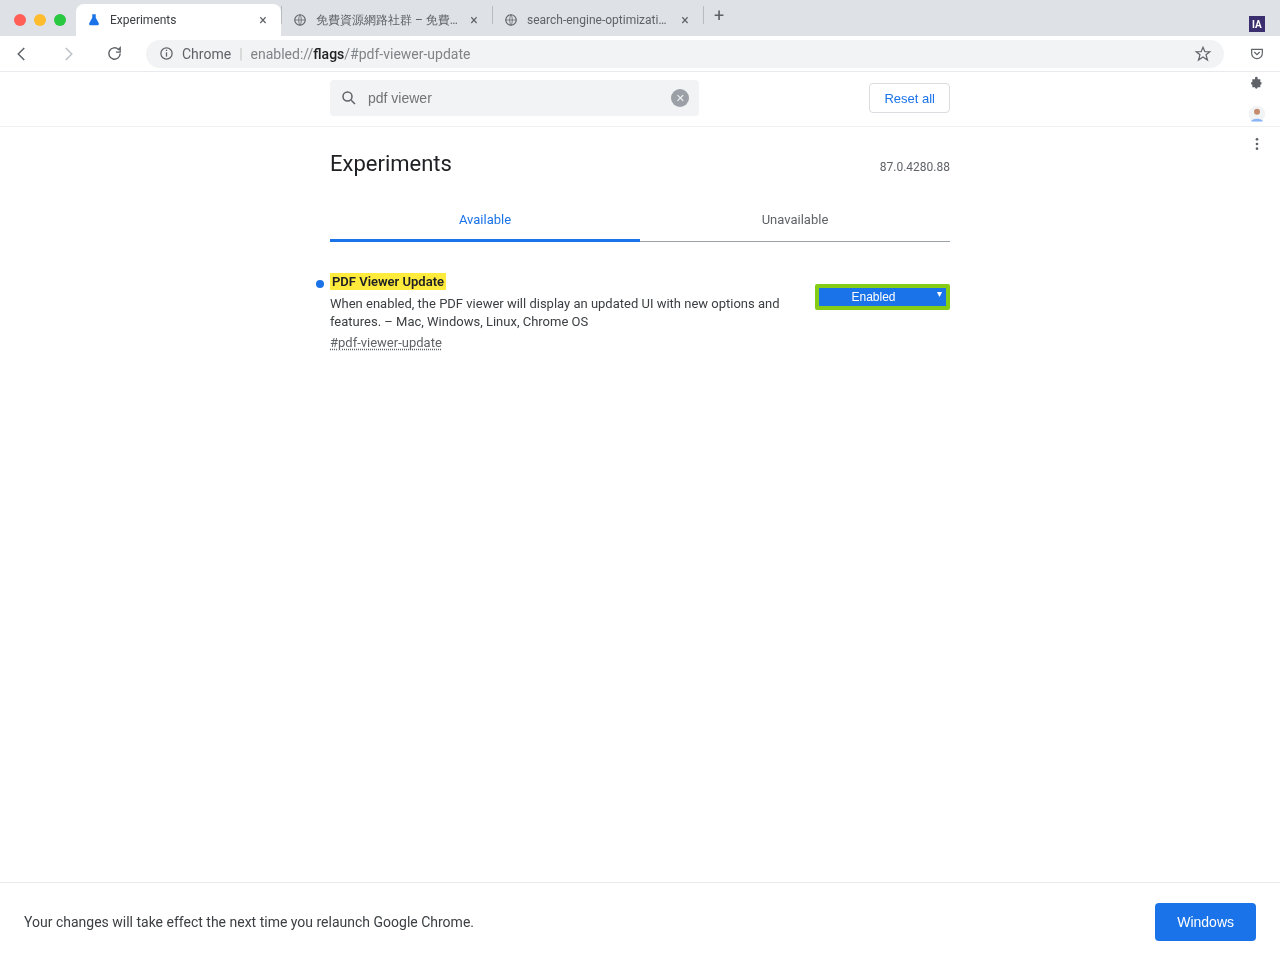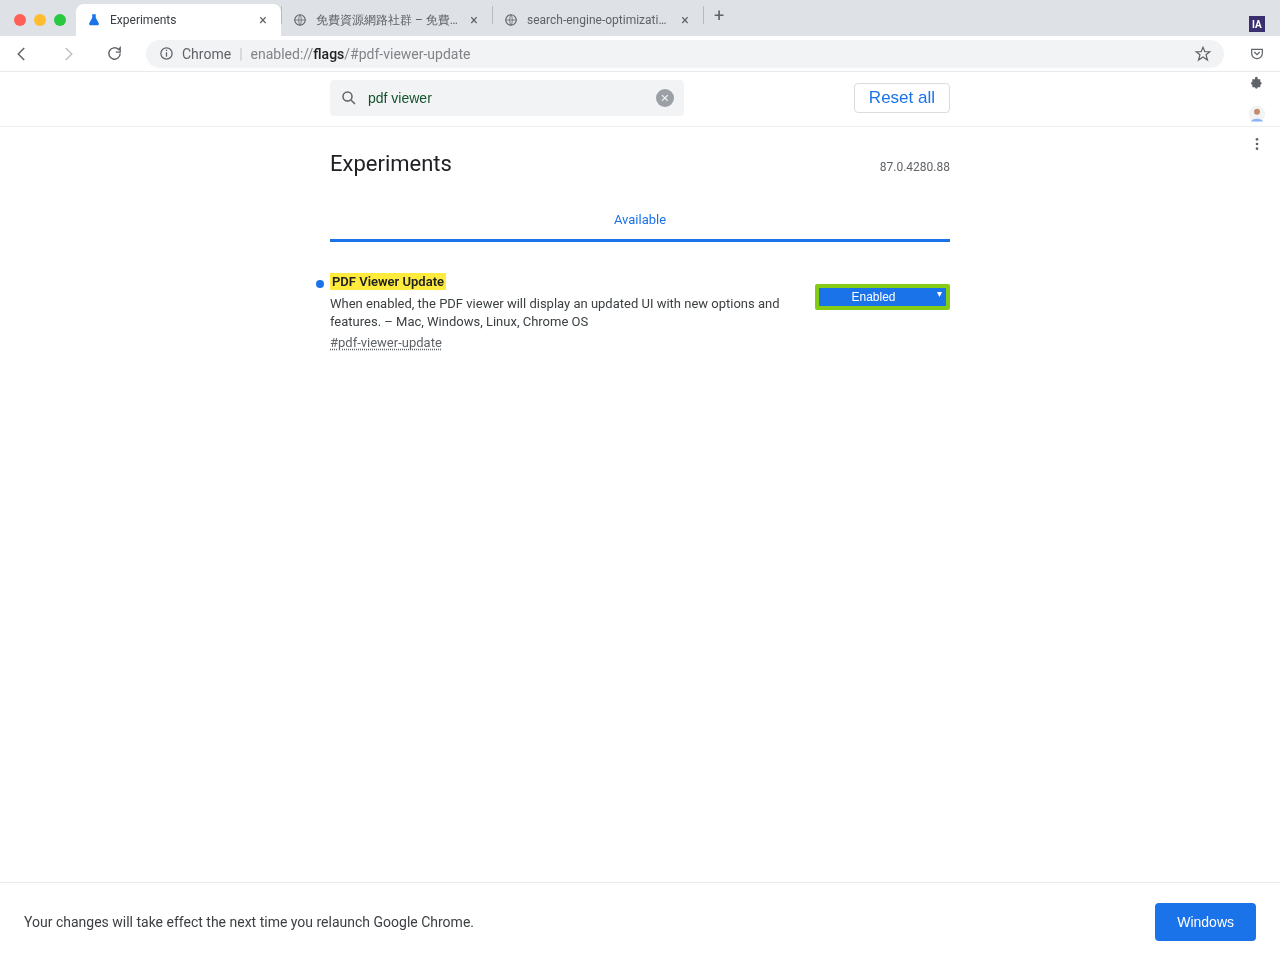--- a/index.html
+++ b/index.html
@@ -31,23 +31,23 @@
   .omnibox .url { color: #808488; }
   .omnibox .url .bold { color: #202124; font-weight: 500; }
   .omnibox .star { margin-left: auto; color:#5f6368; }
   .ext-icons { display:flex; align-items:center; gap: 12px; padding: 0 6px; flex-direction: column; }
   .ext-icon { width:18px; height:18px; display:flex; align-items:center; justify-content:center; font-size:14px; color:#5f6368; }
 
   
   .search-area { display:flex; justify-content:center; padding: 8px 0 0 0; border-bottom: 1px solid #f0f0f0; }
   .search-inner { width: 620px; display:flex; align-items:center; gap: 170px; padding-bottom: 10px; }
   .search-box { flex:1; height: 36px; background: #f1f3f4; border-radius: 4px; display:flex; align-items:center; padding: 0 10px; gap:10px; }
-  .search-box input { flex:1; border:none; background:transparent; font-size:14px; outline:none; color:#14532d; }
+  .search-box input { flex:1; border:none; background:transparent; font-size:14px; outline:none; color:#737373; }
   .search-box .clear { color:#80868b; font-size:16px; width:18px; height:18px; border-radius:50%; background:#9aa0a6; color:#f1f3f4; display:flex; align-items:center; justify-content:center; font-size:11px; }
-  .reset-btn { height: 30px; padding: 0 14px; border:1px solid #dadce0; border-radius:4px; background:#fff; color:#1a73e8; font-size:17px; display:flex; align-items:center; }
+  .reset-btn { height: 30px; padding: 0 14px; border:1px solid #dadce0; border-radius:4px; background:#fff; color:#1a73e8; font-size:13px; display:flex; align-items:center; }
 
   
   .content { width: 620px; margin: 0 auto; padding-top: 24px; }
   .heading-row { display:flex; align-items:baseline; justify-content:space-between; }
   .heading-row h1 { font-size: 22px; font-weight: 400; color:#202124; }
   .version { font-size: 12px; color:#5f6368; }
 
   .tabs-row { display:flex; margin-top: 24px; border-bottom: 1px solid #9aa0a6; }
   .flag-tab { flex:1; text-align:center; padding: 12px 0; font-size:13px; color:#5f6368; }
   .flag-tab.active { color:#1a73e8; border-bottom: 3px solid #1a73e8; margin-bottom:-1px; }
@@ -218,20 +218,21 @@
 </div>
 
 <div class="content">
   <div class="heading-row">
     <h1>Experiments</h1>
     <span class="version">87.0.4280.88</span>
   </div>
 
   <div class="tabs-row">
     <div class="flag-tab active">Available</div>
+    <div class="flag-tab">Unavailable</div>
   </div>
 
   <div class="flag-item">
     <div class="flag-body">
       <span class="flag-dot"></span>
       <span class="flag-title">PDF Viewer Update</span>
       <div class="flag-desc">When enabled, the PDF viewer will display an updated UI with new options and features. – Mac, Windows, Linux, Chrome OS</div>
       <a class="flag-anchor">#pdf-viewer-update</a>
     </div>
     <div class="flag-select-wrap">

